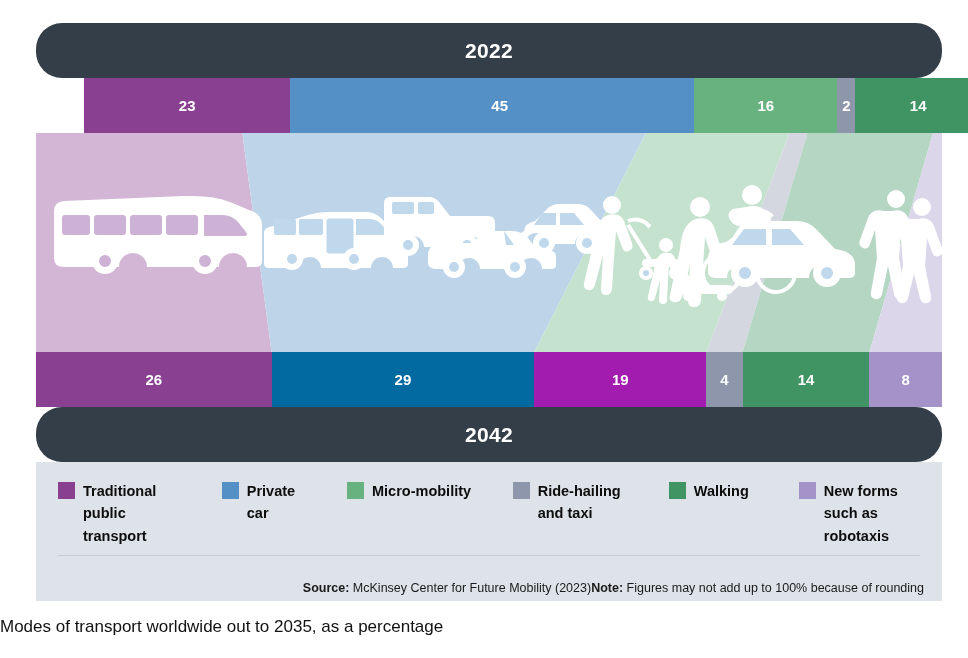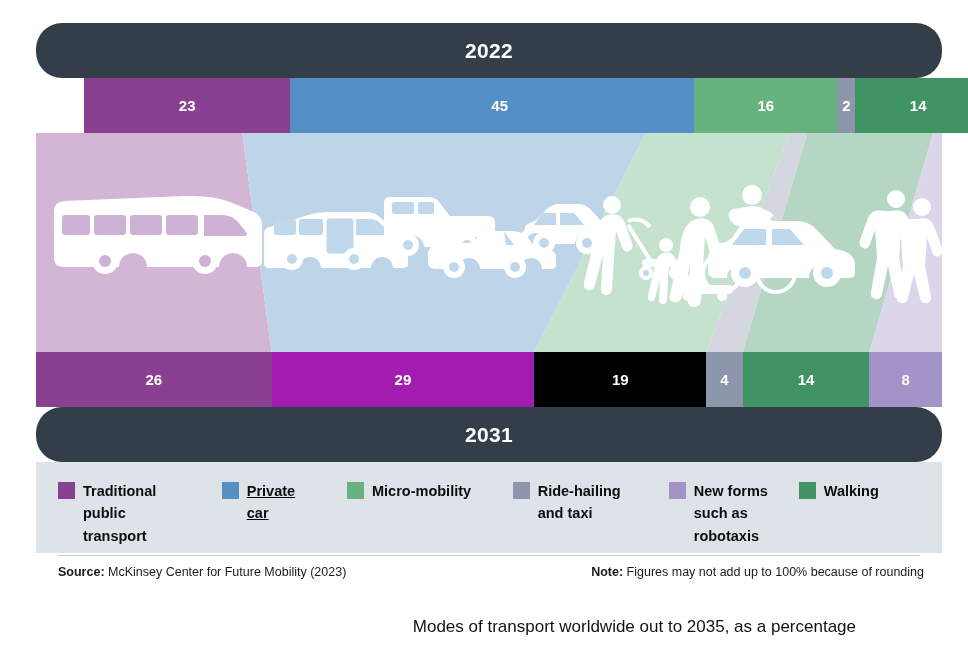--- a/index.html
+++ b/index.html
@@ -56,61 +56,61 @@
     width: 906px; height: 219px;
     overflow: hidden;
     background: #ffffff;
   }
   .flow-svg { position: absolute; inset: 0; width: 100%; height: 100%; display: block; }
   .art-svg  { position: absolute; inset: 0; width: 100%; height: 100%; display: block; }
 
   
   .legend-panel {
     position: absolute; left: 0; top: 439px;
-    width: 906px; height: 91px;
+    width: 906px; height: 139px;
     background: #DDE3E8;
   }
   .legend-items {
     position: absolute; left: 22px; top: 18px;
     width: 866px;
     display: flex;
   }
   .legend-item { display: flex; align-items: flex-start; gap: 8px; }
   .legend-item:nth-child(1) { width: 170px; }
-  .legend-item:nth-child(2) { width: 130px; text-decoration: underline; }
+  .legend-item:nth-child(2) { width: 130px; }
   .legend-item:nth-child(3) { width: 172px; }
   .legend-item:nth-child(4) { width: 162px; }
   .legend-item:nth-child(5) { width: 135px; }
   .legend-item:nth-child(6) { width: 130px; }
   .legend-swatch {
     width: 17px; height: 17px; flex: 0 0 17px;
     margin-top: 2px;
   }
   .legend-label {
     font-size: 14.5px; font-weight: bold; color: #0d0d0d;
     line-height: 1.55; white-space: pre-line;
   }
 
   .legend-divider {
     position: absolute; left: 22px; top: 93px;
     width: 862px; height: 1px; background: #c3cbd3;
   }
 
   .footnotes {
-    position: absolute; left: 22px; top: 103px;
+    position: absolute; left: 22px; top: 119px;
     width: 866px;
-    display: flex; justify-content: space-between;
+    display: flex; justify-content: flex-end;
     font-size: 12.5px; color: #1a1a1a;
   }
   .footnote b { font-weight: bold; }
 
   
   .caption {
     position: absolute; left: 0; top: 617px;
-    width: 856px; text-align: right;
+    width: 856px; text-align: left;
     font-size: 17px; color: #121212;
   }
 </style>
 </head>
 <body>
 
 <div id="root">
 
   <div class="chart-card">
 
@@ -314,39 +314,39 @@
           </g>
 
         </g>
       </svg>
     </div>
 
     <div class="seg-row bottom" id="seg-row-bottom">
         <div class="seg" style="flex: 0 0 26%; background: rgb(138, 64, 145);">
           <span class="seg-val">26</span>
         </div>
-        <div class="seg" style="flex: 0 0 29%; background: #a21caf;">
+        <div class="seg" style="flex: 0 0 29%; background: #0369a1;">
           <span class="seg-val">29</span>
         </div>
-        <div class="seg" style="flex: 0 0 19%; background: #000000;">
+        <div class="seg" style="flex: 0 0 19%; background: #a21caf;">
           <span class="seg-val">19</span>
         </div>
         <div class="seg" style="flex: 0 0 4%; background: rgb(142, 150, 172);">
           <span class="seg-val">4</span>
         </div>
         <div class="seg" style="flex: 0 0 14%; background: rgb(64, 148, 99);">
           <span class="seg-val">14</span>
         </div>
         <div class="seg" style="flex: 0 0 8%; background: rgb(163, 147, 201);">
           <span class="seg-val">8</span>
         </div>
       </div>
 
     <div class="year-bar bottom">
-      <span>2031</span>
+      <span>2042</span>
     </div>
 
     <div class="legend-panel">
       <div class="legend-items" id="legend-items">
           <div class="legend-item">
             <span class="legend-swatch" style="background: rgb(138, 64, 145);"></span>
             <span class="legend-label">Traditional
 public
 transport</span>
           </div>
@@ -358,29 +358,29 @@
           <div class="legend-item">
             <span class="legend-swatch" style="background: rgb(103, 178, 126);"></span>
             <span class="legend-label">Micro-mobility</span>
           </div>
           <div class="legend-item">
             <span class="legend-swatch" style="background: rgb(142, 150, 172);"></span>
             <span class="legend-label">Ride-hailing
 and taxi</span>
           </div>
           <div class="legend-item">
+            <span class="legend-swatch" style="background: rgb(64, 148, 99);"></span>
+            <span class="legend-label">Walking</span>
+          </div>
+          <div class="legend-item">
             <span class="legend-swatch" style="background: rgb(163, 147, 201);"></span>
             <span class="legend-label">New forms
 such as
 robotaxis</span>
           </div>
-          <div class="legend-item">
-            <span class="legend-swatch" style="background: rgb(64, 148, 99);"></span>
-            <span class="legend-label">Walking</span>
-          </div>
         </div>
       <div class="legend-divider"></div>
       <div class="footnotes">
         <div class="footnote">
           <b>Source:</b><span> McKinsey Center for Future Mobility (2023)</span>
         </div>
         <div class="footnote">
           <b>Note:</b><span> Figures may not add up to 100% because of rounding</span>
         </div>
       </div>

